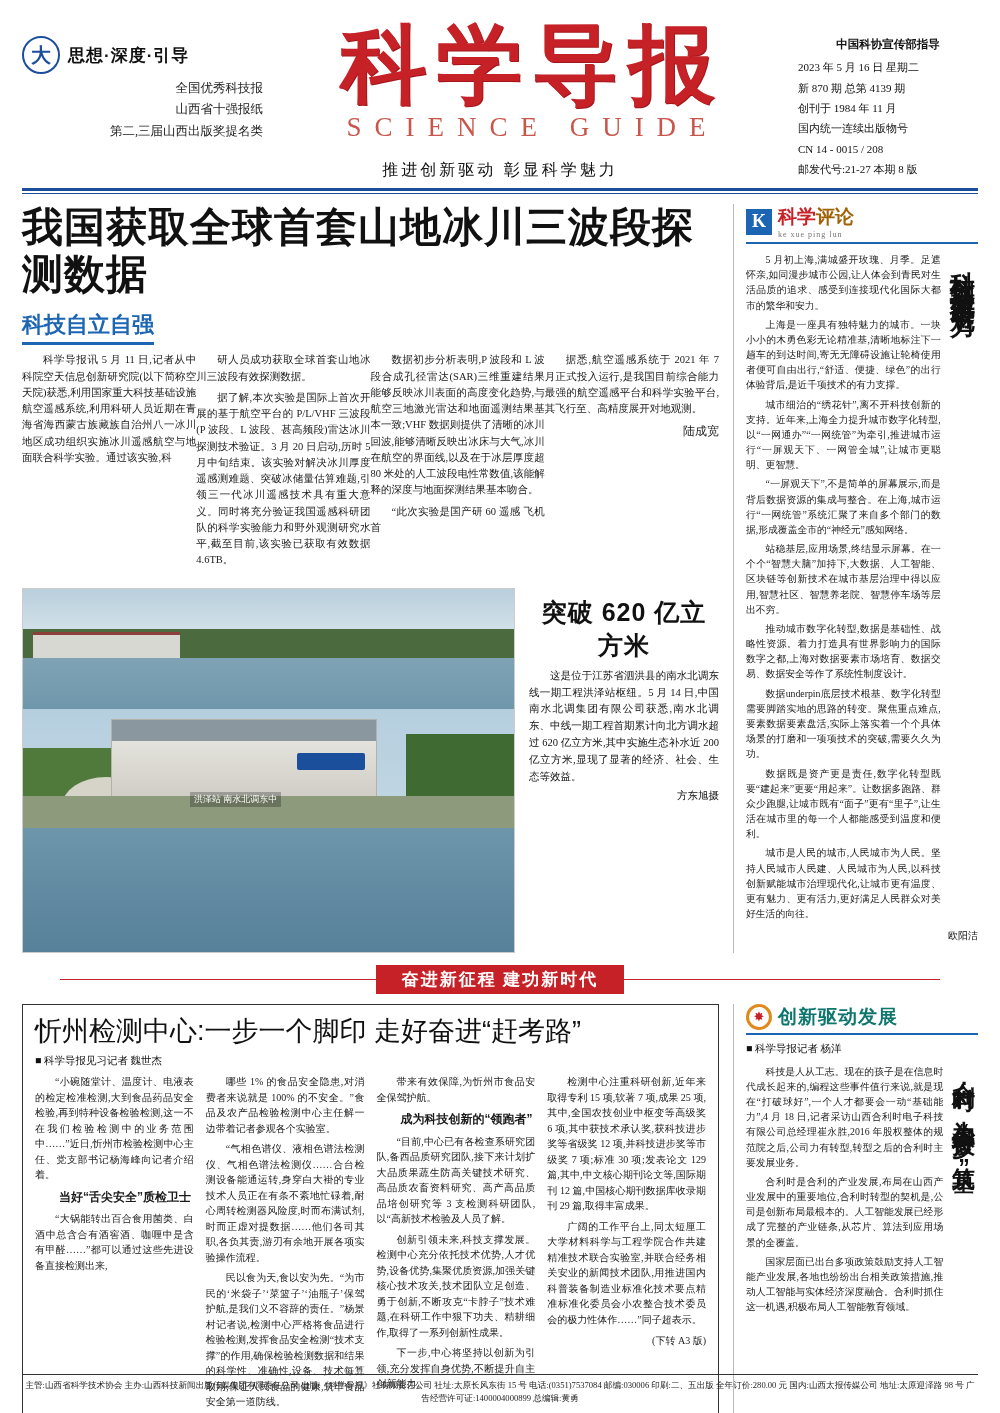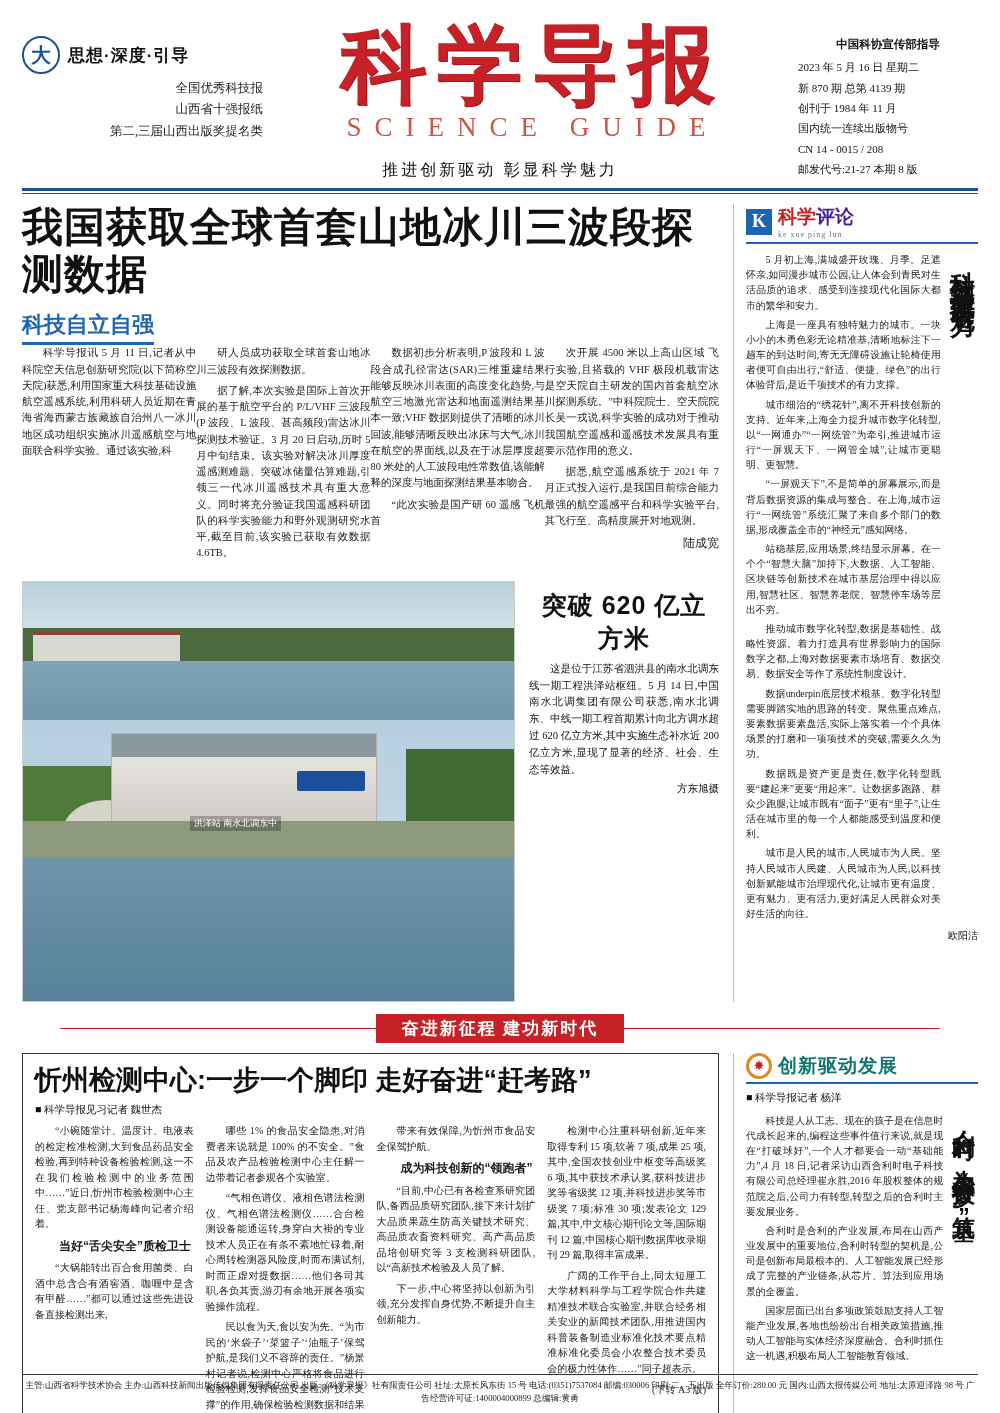--- a/index.html
+++ b/index.html
@@ -56,27 +56,27 @@
     line-height:1.15;
   }
   .section-badge {
     display:inline-block; margin-top:12px;
     font-family:"Liberation Sans", sans-serif; font-weight:bold;
     font-size:22px; color:#1b65b3;
     border-bottom:3px solid #1b65b3; padding-bottom:2px;
   }
 
   
-  .cols { display:flex; margin-top:0; }
+  .cols { display:flex; margin-top:7px; }
   .col { font-size:10.5px; line-height:1.55; text-align:justify; color:#1a1a1a; }
   .col p { margin:0 0 5px 0; text-indent:2em; }
 
   
   .photo {
-    margin-top:8px; height:421px; width:100%;
+    margin-top:8px; height:365px; width:100%;
     position:relative; overflow:hidden; border:1px solid #ccc;
     background:linear-gradient(#a9c6d8,#cfe0ea);
   }
   .sky { position:absolute; left:0; top:0; width:100%; height:14%; background:linear-gradient(#b9cfdc,#d7e5ec); }
   .trees-far { position:absolute; left:0; top:11%; width:100%; height:9%; background:#4b6b3e; }
   .water-top { position:absolute; left:0; top:19%; width:100%; height:14%; background:linear-gradient(#7fa3b5,#6f97ab); }
   .bldg-row { position:absolute; left:2%; top:12%; width:30%; height:12%; background:#d8d8d2; border-top:3px solid #8d3f3a;}
   .plant {
     position:absolute; left:18%; top:36%; width:54%; height:22%;
     background:linear-gradient(#eceae4,#cfcdc6); border:1px solid #b3b1aa;
@@ -108,21 +108,21 @@
 
   
   .rail { width:245px; flex:0 0 245px; border-left:1px solid #bbb; padding-left:12px; }
   .rail-head { display:flex; align-items:center; gap:6px; border-bottom:2px solid #1b65b3; padding-bottom:3px;}
   .k-badge {
     width:26px; height:26px; background:#1b65b3; color:#fff; font-weight:bold;
     font-size:18px; display:flex; align-items:center; justify-content:center;
     font-family:"Liberation Serif", serif;
   }
   .rail-title-cn { font-family:"Liberation Sans", sans-serif; font-weight:bold; font-size:19px; color:#c62127; }
-  .rail-title-cn span.blk { color:#4c1d95; }
+  .rail-title-cn span.blk { color:#a16207; }
   .rail-title-py { font-size:8px; color:#777; letter-spacing:1px; }
   .vert-title {
     writing-mode:vertical-rl; text-orientation:upright;
     font-family:"Liberation Sans", sans-serif; font-weight:bold;
     font-size:25px; letter-spacing:4px; line-height:1.25; color:#111;
     height:330px; margin-left:6px;
   }
   .rail-body { display:flex; margin-top:8px; }
   .rail-text { flex:1; font-size:9.8px; line-height:1.55; text-align:justify; color:#1a1a1a; }
   .rail-text p { margin:0 0 4px 0; text-indent:2em; }
@@ -138,21 +138,21 @@
   .banner {
     display:inline-block; background:#c62127; color:#fff;
     font-family:"Liberation Sans", sans-serif; font-weight:bold;
     font-size:17px; letter-spacing:2px; padding:3px 26px; position:relative;
   }
 
   
   .bottom { display:flex; gap:14px; margin-top:10px; }
   .bottom-left { flex:1; border:1px solid #333; padding:10px 12px; }
   .story-title {
-    font-family:"Liberation Sans", sans-serif; font-weight:bold;
+    font-family:"Liberation Sans", sans-serif; font-weight:normal;
     font-size:27px; letter-spacing:0px; line-height:1.2;
   }
   .story-byline { font-size:10.5px; margin-top:7px; }
   .story-cols { display:flex; gap:12px; margin-top:6px; }
   .story-cols .col { font-size:10px; line-height:1.55; }
   .sub-h {
     font-family:"Liberation Sans", sans-serif; font-weight:bold; font-size:12px;
     margin:6px 0 4px 0; text-indent:0;
   }
   .jump { font-size:10px; text-align:right; margin-top:6px; }
@@ -228,21 +228,20 @@
         </div>
         <div class="col" style="flex:1">
           <p>研人员成功获取全球首套山地冰川三波段有效探测数据。</p>
           <p>据了解,本次实验是国际上首次开展的基于航空平台的 P/L/VHF 三波段(P 波段、L 波段、甚高频段)雷达冰川探测技术验证。3 月 20 日启动,历时 5 月中旬结束。该实验对解决冰川厚度遥感测难题、突破冰储量估算难题,引领三一代冰川遥感技术具有重大意义。同时将充分验证我国遥感科研团队的科学实验能力和野外观测研究水平,截至目前,该实验已获取有效数据 4.6TB。</p>
         </div>
         <div class="col" style="flex:1">
           <p>数据初步分析表明,P 波段和 L 波段合成孔径雷达(SAR)三维重建结果能够反映冰川表面的高度变化趋势,与航空三地激光雷达和地面遥测结果基本一致;VHF 数据则提供了清晰的冰川回波,能够清晰反映出冰床与大气,冰川在航空的界面线,以及在于冰层厚度超 80 米处的人工波段电性常数值,该能解释的深度与地面探测结果基本吻合。</p>
           <p>“此次实验是国产研 60 遥感 飞机首</p>
         </div>
         <div class="col" style="flex:1">
-          <p>次开展 4500 米以上高山区域 飞行实验,且搭载的 VHF 极段机载雷达是空天院自主研发的国内首套航空冰川探测系统。”中科院院士、空天院院长吴一戎说,科学实验的成功对于推动我国航空遥感和遥感技术发展具有重要示范作用的意义。</p>
           <p>据悉,航空遥感系统于 2021 年 7 月正式投入运行,是我国目前综合能力最强的航空遥感平台和科学实验平台,其飞行至、高精度展开对地观测。</p>
           <div style="text-align:right;font-size:12px">陆成宽</div>
         </div>
       </div>
 
       <div style="display:flex;gap:14px;margin-top:6px">
         <div style="flex:1">
           <div class="photo">
             <div class="sky"></div>
             <div class="trees-far"></div>
@@ -315,20 +314,21 @@
           </div>
           <div class="col" style="flex:1">
             <p>哪些 1% 的食品安全隐患,对消费者来说就是 100% 的不安全。”食品及农产品检验检测中心主任解一边带着记者参观各个实验室。</p>
             <p>“气相色谱仪、液相色谱法检测仪、气相色谱法检测仪……合台检测设备能通运转,身穿白大褂的专业技术人员正在有条不紊地忙碌着,耐心周转检测器风险度,时而布满试剂,时而正虚对提数据……他们各司其职,各负其责,游刃有余地开展各项实验操作流程。</p>
             <p>民以食为天,食以安为先。“为市民的‘米袋子’‘菜篮子’‘油瓶子’保驾护航,是我们义不容辞的责任。”杨景村记者说,检测中心严格将食品进行检验检测,发挥食品安全检测“技术支撑”的作用,确保检验检测数据和结果的科学性、准确性,设备、技术每算取用,保证人民食品的健康,筑牢食品安全第一道防线。</p>
           </div>
           <div class="col" style="flex:1">
             <p>带来有效保障,为忻州市食品安全保驾护航。</p>
             <p class="sub-h">成为科技创新的“领跑者”</p>
             <p>“目前,中心已有各检查系研究团队,备西品质研究团队,接下来计划扩大品质果蔬生防高关键技术研究、高品质农畜资料研究、高产高品质品培创研究等 3 支检测科研团队,以“高新技术检验及人员了解。</p>
+            <p>创新引领未来,科技支撑发展。检测中心充分依托技术优势,人才优势,设备优势,集聚优质资源,加强关键核心技术攻关,技术团队立足创造、勇于创新,不断攻克“卡脖子”技术难题,在科研工作中狠下功夫、精耕细作,取得了一系列创新性成果。</p>
             <p>下一步,中心将坚持以创新为引领,充分发挥自身优势,不断提升自主创新能力。</p>
           </div>
           <div class="col" style="flex:1">
             <p>检测中心注重科研创新,近年来取得专利 15 项,软著 7 项,成果 25 项,其中,全国农技创业中枢变等高级奖 6 项,其中获技术承认奖,获科技进步奖等省级奖 12 项,并科技进步奖等市级奖 7 项;标准 30 项;发表论文 129 篇,其中,中文核心期刊论文等,国际期刊 12 篇,中国核心期刊数据库收录期刊 29 篇,取得丰富成果。</p>
             <p>广阔的工作平台上,同太短厘工大学材料科学与工程学院合作共建精准技术联合实验室,并联合经务相关安业的新闻技术团队,用推进国内科普装备制造业标准化技术要点精准标准化委员会小农整合技术委员会的极力性体作……”同子超表示。</p>
             <div class="jump">(下转 A3 版)</div>
           </div>
         </div>
       </div>
 

